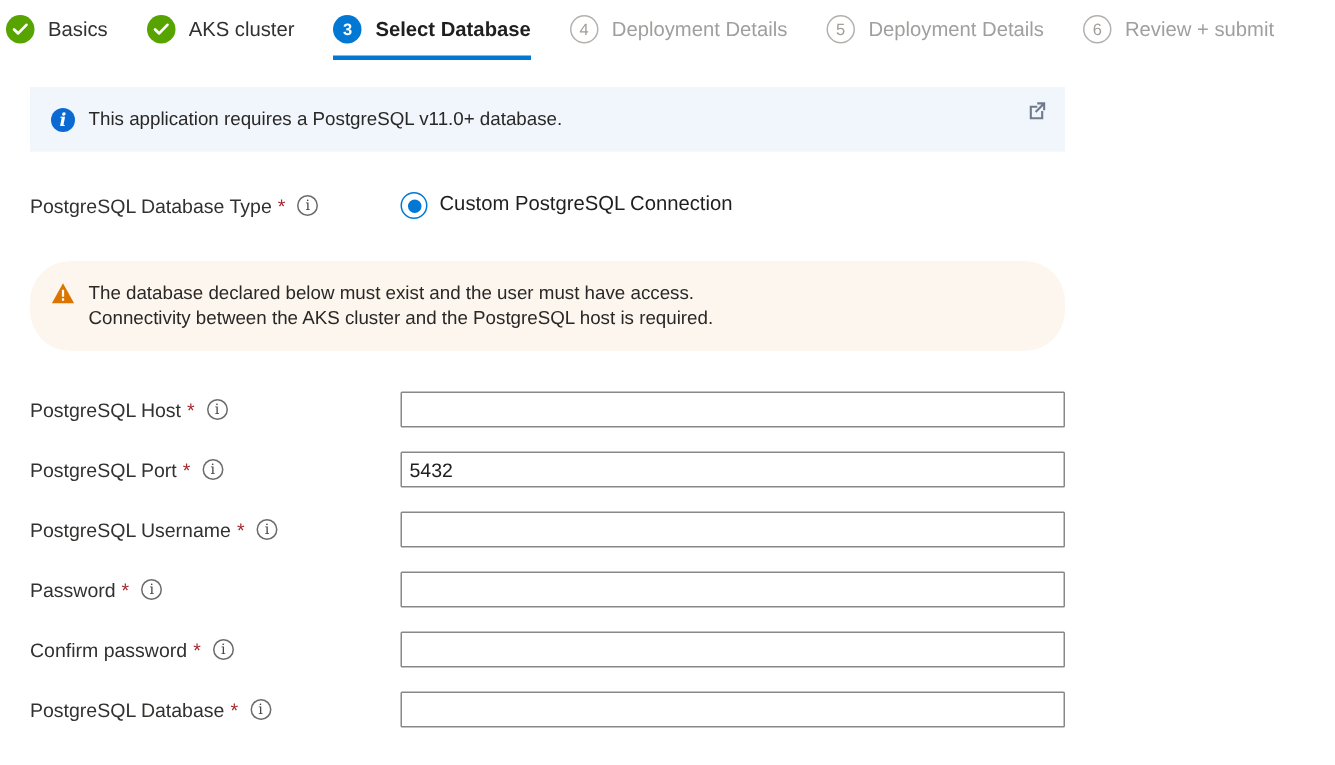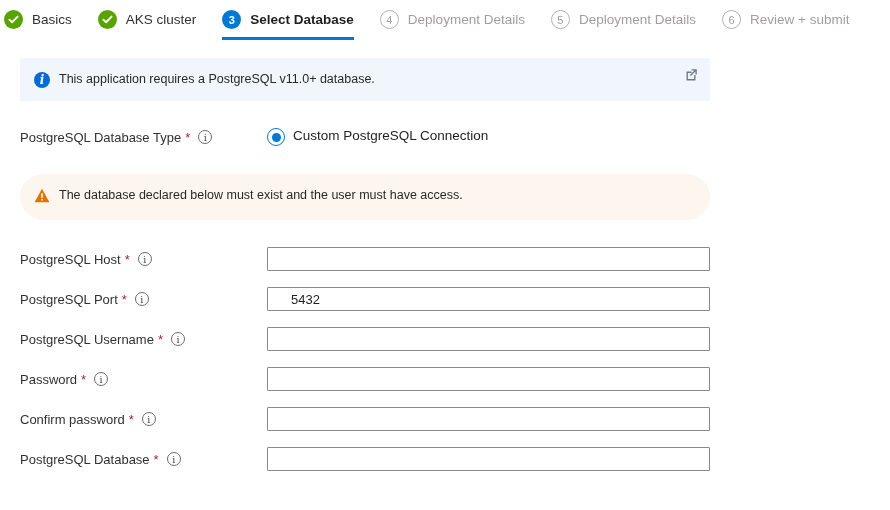--- a/index.html
+++ b/index.html
@@ -50,21 +50,21 @@
   .radio-group { display: flex; align-items: flex-start; gap: 8px; cursor: pointer; }
   .radio-outer { width: 18px; height: 18px; border-radius: 50%; border: 1.5px solid #0078d4;
     background: #fff; display: flex; align-items: center; justify-content: center; }
   .radio-dot { width: 9px; height: 9px; border-radius: 50%; background: #0078d4; }
   .radio-label { font-size: 13.5px; color: #201f1e; }
 
   .form { margin-top: 27px; }
   .form .field-row { margin-bottom: 16px; }
   .form input { flex: 1; height: 24px; border: 1px solid #8a8886; background: #fff;
     font-family: "Liberation Sans", sans-serif; font-size: 13px; color: #201f1e;
-    padding: 0 23px; outline: none; border-radius: 1px; }
+    padding: 0 5px; outline: none; border-radius: 1px; }
 </style>
 </head>
 <body>
 
 <div class="tabbar">
 
   <div class="tab">
     <span class="step-icon complete">
       <svg viewBox="0 0 12 12">
           <path d="M1.5 6.2 L4.5 9 L10.5 2.8" fill="none" stroke="#ffffff" stroke-width="2" stroke-linecap="round" stroke-linejoin="round"></path>
@@ -136,20 +136,21 @@
   <div class="banner warning">
     <span class="b-icon">
       <svg width="16" height="15" viewBox="0 0 16 15">
         <path d="M8 0.8 L15.4 14.2 H0.6 Z" fill="#db7500"></path>
         <rect x="7.25" y="5.2" width="1.5" height="4.6" fill="#ffffff"></rect>
         <rect x="7.25" y="10.9" width="1.5" height="1.6" fill="#ffffff"></rect>
       </svg>
     </span>
     <div class="b-text">
       <div>The database declared below must exist and the user must have access.</div>
+      <div>Connectivity between the AKS cluster and the PostgreSQL host is required.</div>
     </div>
   </div>
 
   <div class="form">
 
     <div class="field-row">
       <div class="label-col">
         <span>PostgreSQL Host</span>
         <span class="req">*</span>
         <span class="tip-icon">i</span>

